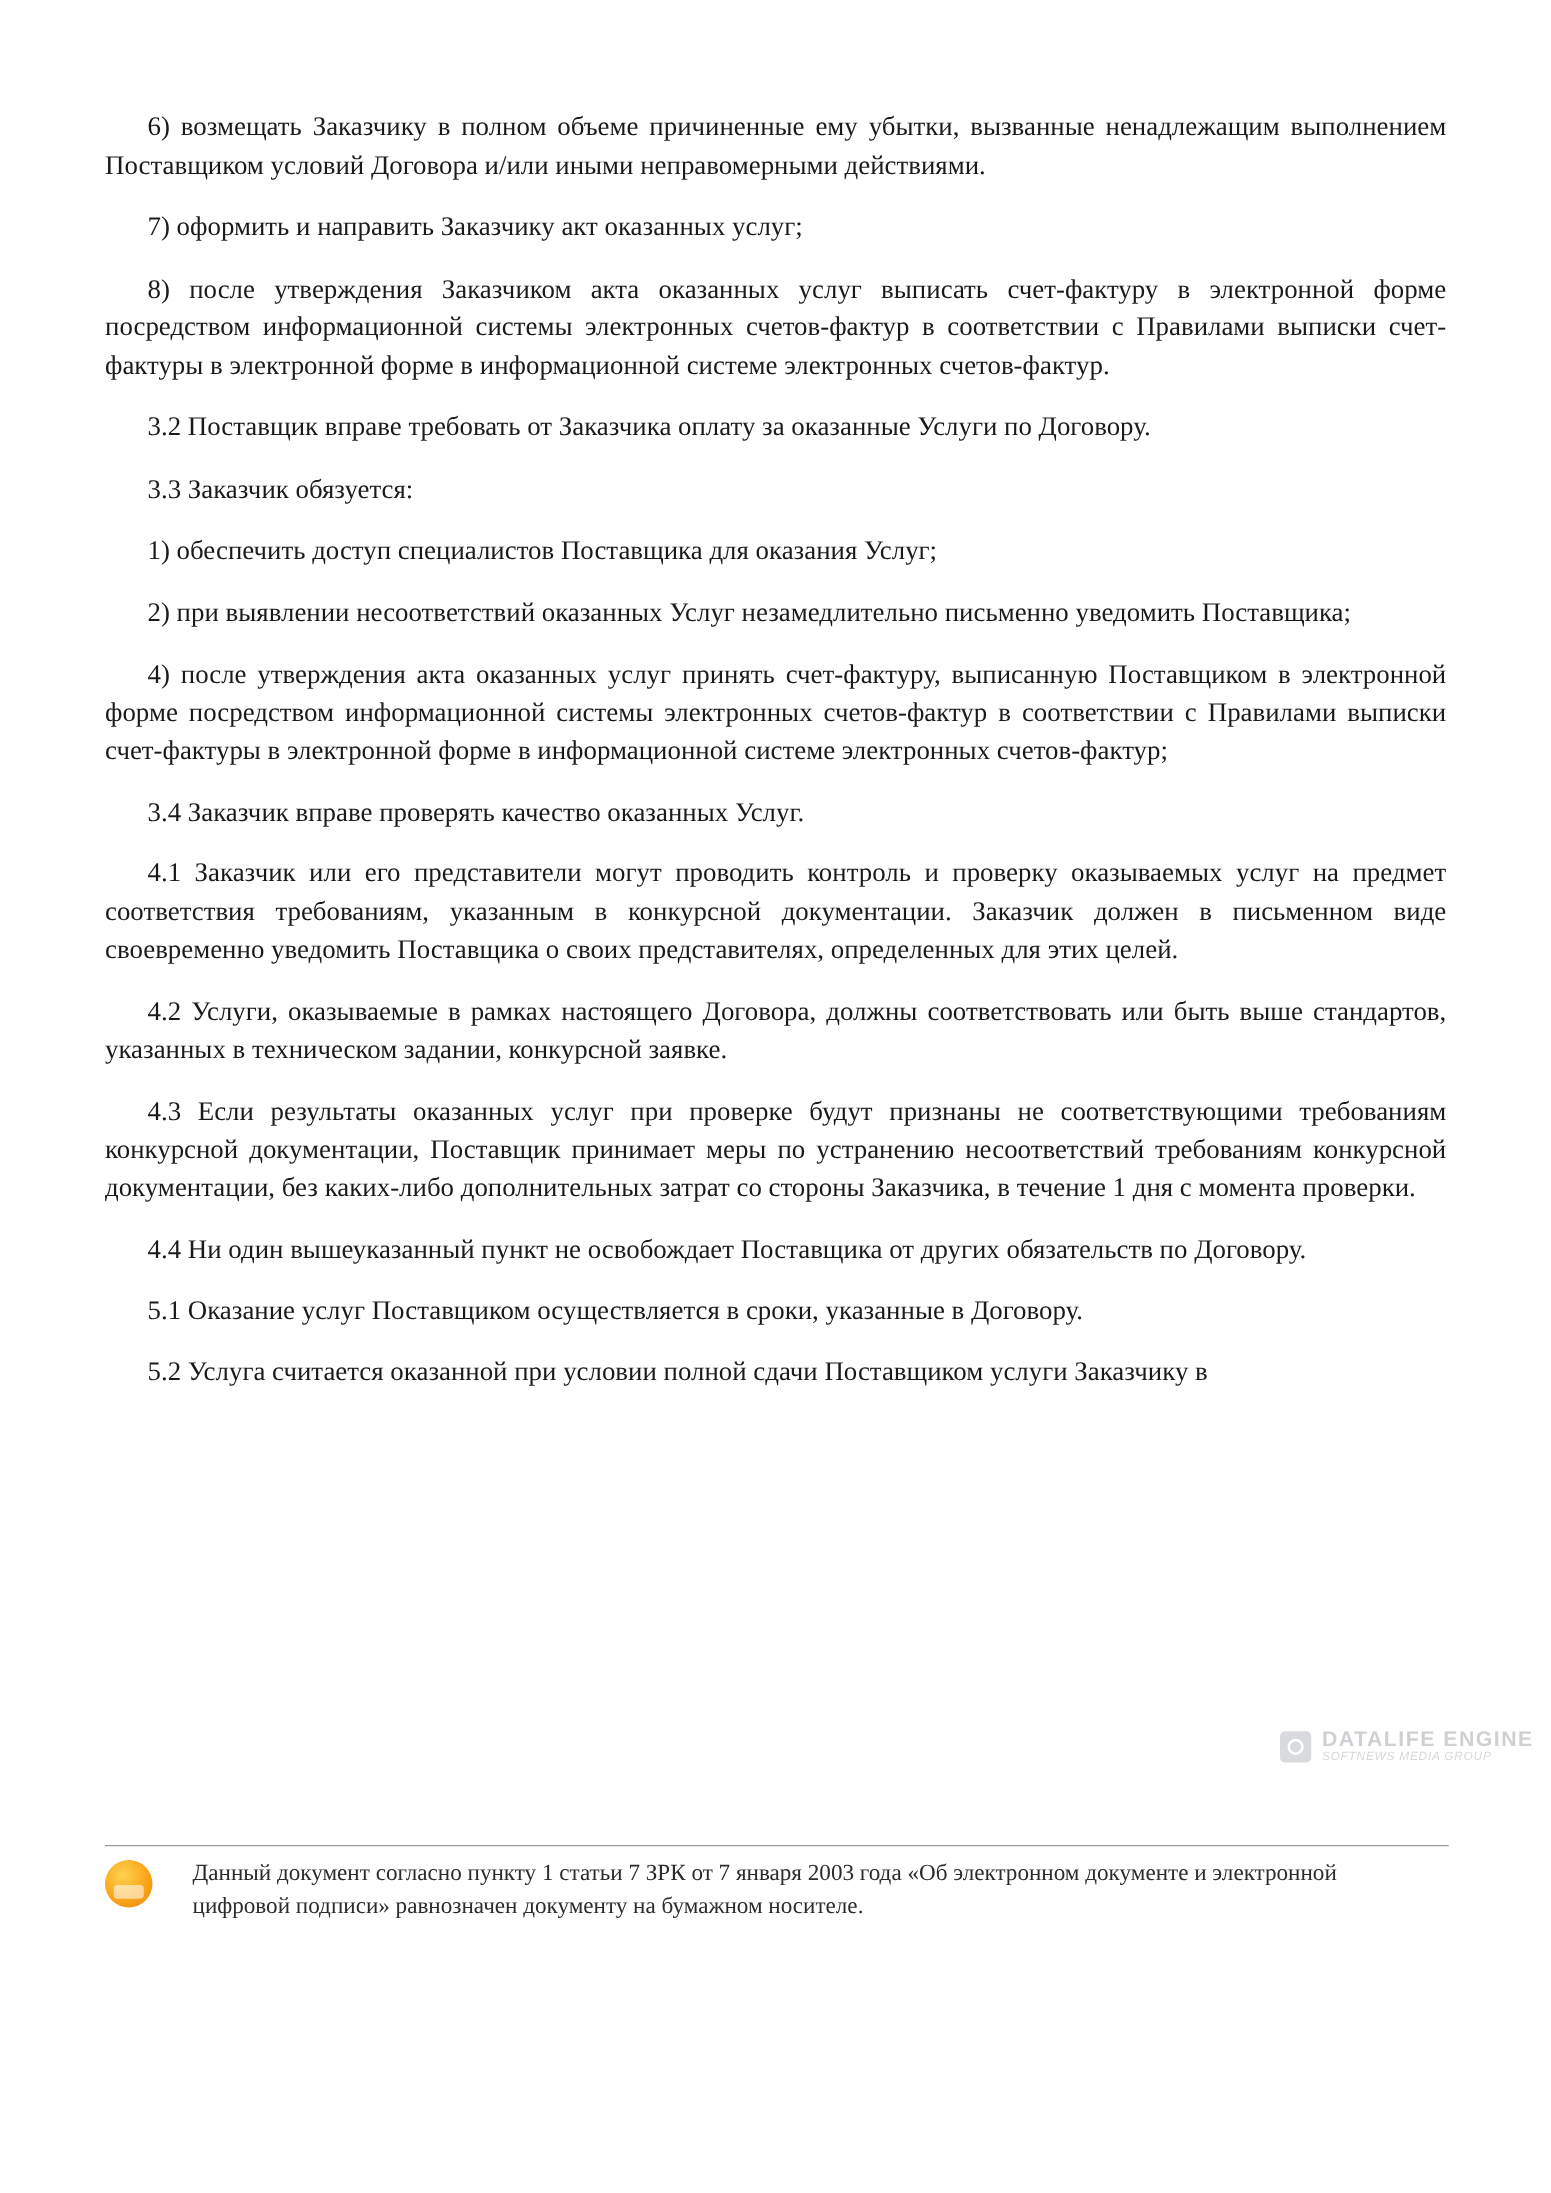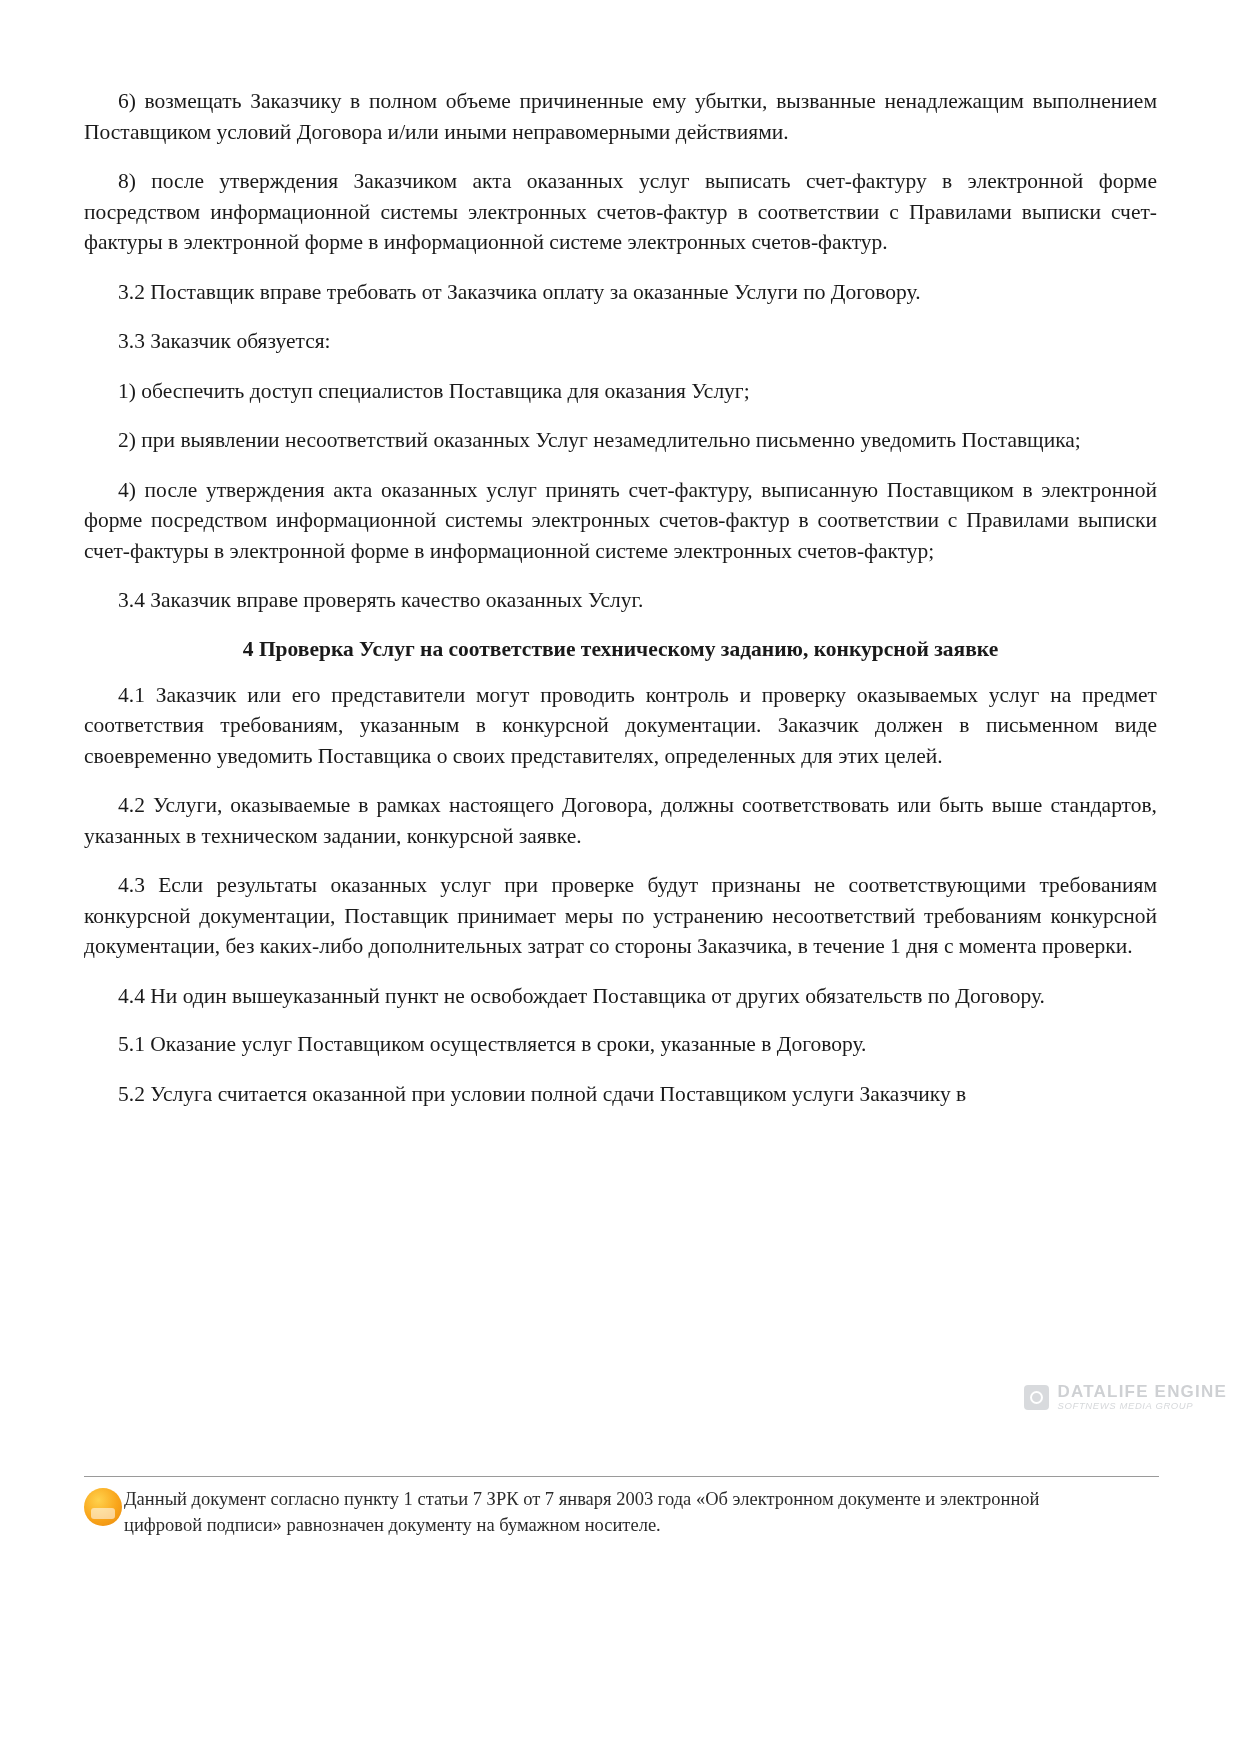--- a/index.html
+++ b/index.html
@@ -51,21 +51,21 @@
 
   .footer-note {
     position: absolute;
     left: 84px;
     top: 1476px;
     width: 1075px;
     border-top: 1px solid #9a9a9a;
     padding-top: 9px;
     display: flex;
     align-items: flex-start;
-    gap: 2px;
+    gap: 32px;
   }
   .footer-icon {
     width: 38px;
     height: 38px;
     border-radius: 50%;
     background: radial-gradient(circle at 38% 32%, #ffd24d 0%, #f9a51a 55%, #e8870d 100%);
     flex: 0 0 auto;
     margin-top: 2px;
     position: relative;
   }
@@ -129,28 +129,28 @@
   }
 </style>
 </head>
 <body>
 
 <div class="page">
 
   <div class="doc-body">
 
     <p class="para">6) возмещать Заказчику в полном объеме причиненные ему убытки, вызванные ненадлежащим выполнением Поставщиком условий Договора и/или иными неправомерными действиями.</p>
+    <p class="para">7) оформить и направить Заказчику акт оказанных услуг;</p>
     <p class="para">8) после утверждения Заказчиком акта оказанных услуг выписать счет-фактуру в электронной форме посредством информационной системы электронных счетов-фактур в соответствии с Правилами выписки счет-фактуры в электронной форме в информационной системе электронных счетов-фактур.</p>
     <p class="para">3.2 Поставщик вправе требовать от Заказчика оплату за оказанные Услуги по Договору.</p>
     <p class="para">3.3 Заказчик обязуется:</p>
     <p class="para">1) обеспечить доступ специалистов Поставщика для оказания Услуг;</p>
     <p class="para">2) при выявлении несоответствий оказанных Услуг незамедлительно письменно уведомить Поставщика;</p>
     <p class="para">4) после утверждения акта оказанных услуг принять счет-фактуру, выписанную Поставщиком в электронной форме посредством информационной системы электронных счетов-фактур в соответствии с Правилами выписки счет-фактуры в электронной форме в информационной системе электронных счетов-фактур;</p>
     <p class="para tight">3.4 Заказчик вправе проверять качество оказанных Услуг.</p>
-    <p class="heading">4 Проверка Услуг на соответствие техническому заданию, конкурсной заявке</p>
     <p class="para">4.1 Заказчик или его представители могут проводить контроль и проверку оказываемых услуг на предмет соответствия требованиям, указанным в конкурсной документации. Заказчик должен в письменном виде своевременно уведомить Поставщика о своих представителях, определенных для этих целей.</p>
     <p class="para">4.2 Услуги, оказываемые в рамках настоящего Договора, должны соответствовать или быть выше стандартов, указанных в техническом задании, конкурсной заявке.</p>
     <p class="para">4.3 Если результаты оказанных услуг при проверке будут признаны не соответствующими требованиям конкурсной документации, Поставщик принимает меры по устранению несоответствий требованиям конкурсной документации, без каких-либо дополнительных затрат со стороны Заказчика, в течение 1 дня с момента проверки.</p>
     <p class="para tight">4.4 Ни один вышеуказанный пункт не освобождает Поставщика от других обязательств по Договору.</p>
     <p class="para">5.1 Оказание услуг Поставщиком осуществляется в сроки, указанные в Договору.</p>
     <p class="para">5.2 Услуга считается оказанной при условии полной сдачи Поставщиком услуги Заказчику в</p>
 
   </div>
 
   <div class="footer-note">

